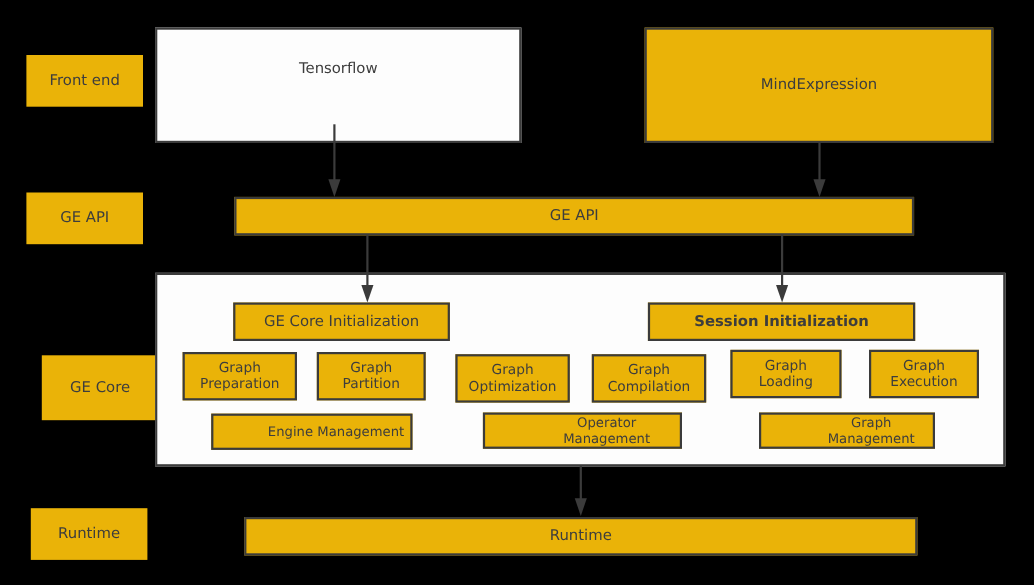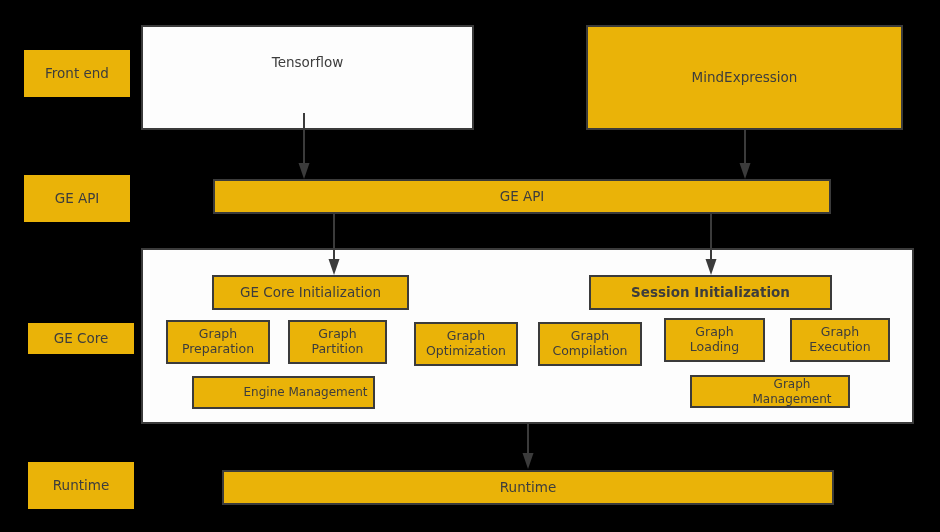--- a/index.html
+++ b/index.html
@@ -60,21 +60,21 @@
 <div id="canvas">
 
   <div class="box plain lbl" style="left:24px; top:50px; width:106px; height:47px;">
     <span>Front end</span>
   </div>
 
   <div class="box plain lbl" style="left:24px; top:175px; width:106px; height:47px;">
     <span>GE API</span>
   </div>
 
-  <div class="box plain lbl" style="left:28px; top:323px; width:106px; height:31px;justify-content:center;">
+  <div class="box plain lbl" style="left:38px; top:323px; width:106px; height:59px;justify-content:center;">
     <span>GE Core</span>
   </div>
 
   <div class="box plain lbl" style="left:28px; top:462px; width:106px; height:47px;">
     <span>Runtime</span>
   </div>
 
   <div class="box bordered lbl" style="left:213px; top:81px; width:181px; height:33px;">
     <span>TF Adapter</span>
   </div>
@@ -128,20 +128,23 @@
 
   <div class="box bordered lbl-sm" style="left:790px; top:318px; width:100px; height:44px;">
     <span>Graph
 Execution</span>
   </div>
 
   <div class="box bordered lbl-xs" style="left:192px; top:376px; width:183px; height:33px;">
     <span>Engine Management</span>
   </div>
 
+  <div class="box bordered lbl-xs" style="left:439px; top:375px; width:181px; height:33px;">
+    <span>Operator Management</span>
+  </div>
 
   <div class="box bordered lbl-xs" style="left:690px; top:375px; width:160px; height:33px;">
     <span>Graph Management</span>
   </div>
 
   <div class="box bordered lbl" style="left:222px; top:470px; width:612px; height:35px;">
     <span>Runtime</span>
   </div>
 
   <div class="arrow" style="left:297px; top:113px; width:14px; height:68px;">

